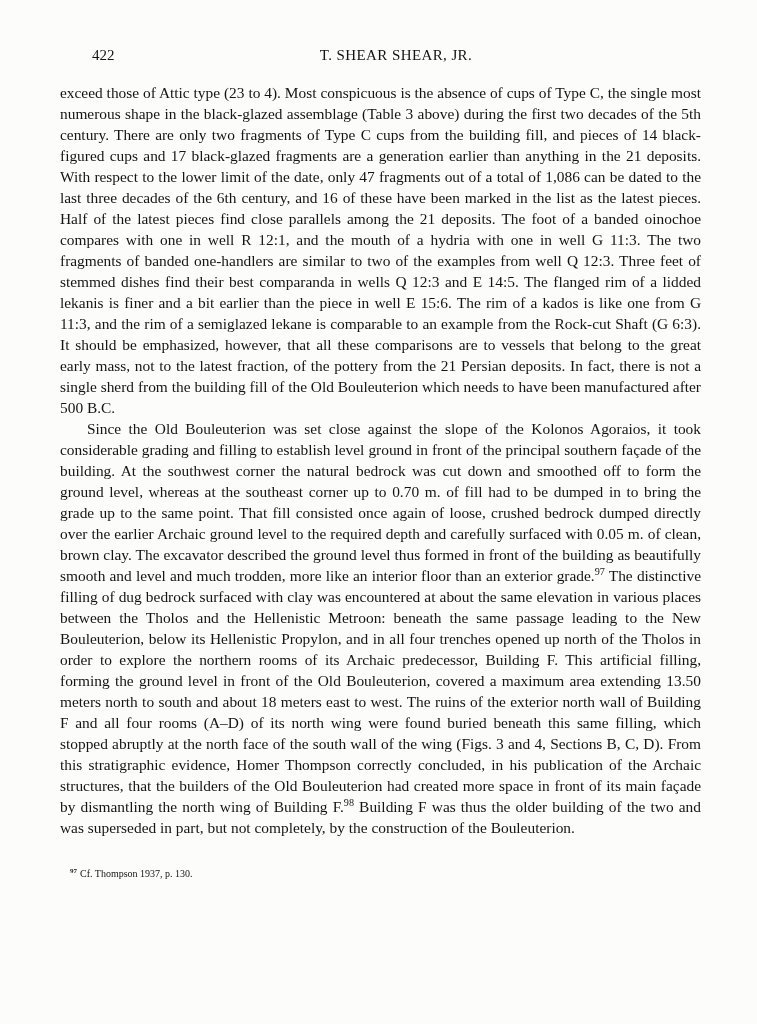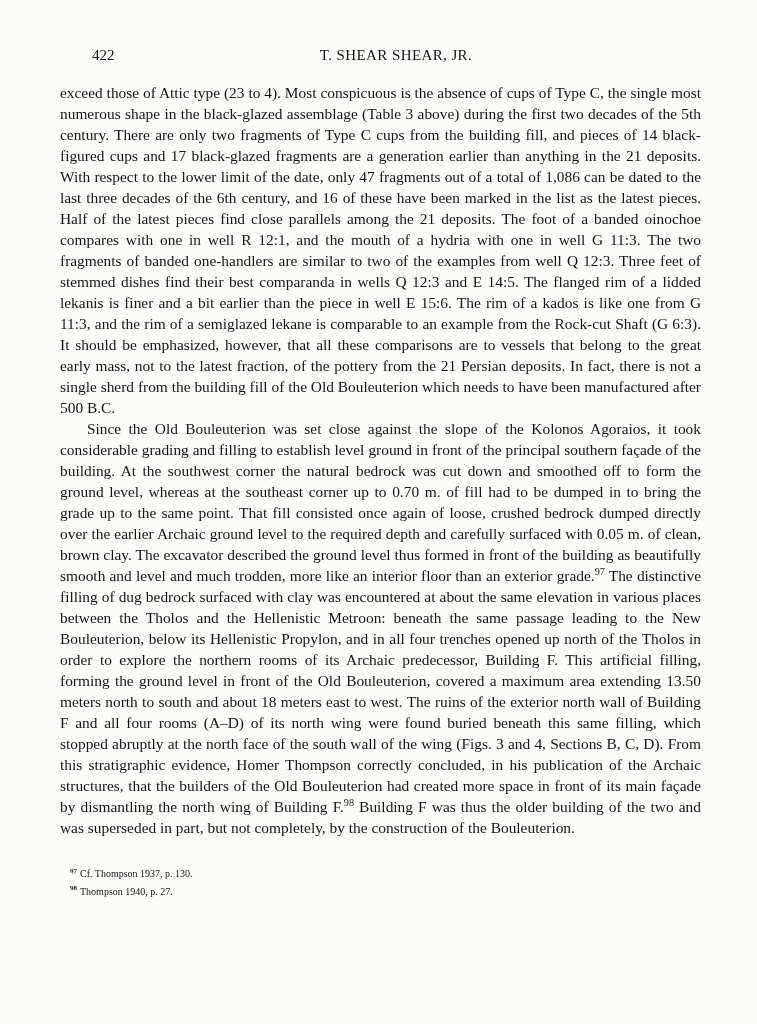--- a/index.html
+++ b/index.html
@@ -81,18 +81,15 @@
 
     <p class="para indent"><span>Since the Old Bouleuterion was set close against the slope of the Kolonos Agoraios, it took considerable grading and filling to establish level ground in front of the principal southern façade of the building. At the southwest corner the natural bedrock was cut down and smoothed off to form the ground level, whereas at the southeast corner up to 0.70 m. of fill had to be dumped in to bring the grade up to the same point. That fill consisted once again of loose, crushed bedrock dumped directly over the earlier Archaic ground level to the required depth and carefully surfaced with 0.05 m. of clean, brown clay. The excavator described the ground level thus formed in front of the building as beautifully smooth and level and much trodden, more like an interior floor than an exterior grade.</span><sup class="fnref">97</sup><span> The distinctive filling of dug bedrock surfaced with clay was encountered at about the same elevation in various places between the Tholos and the Hellenistic Metroon: beneath the same passage leading to the New Bouleuterion, below its Hellenistic Propylon, and in all four trenches opened up north of the Tholos in order to explore the northern rooms of its Archaic predecessor, Building F. This artificial filling, forming the ground level in front of the Old Bouleuterion, covered a maximum area extending 13.50 meters north to south and about 18 meters east to west. The ruins of the exterior north wall of Building F and all four rooms (A–D) of its north wing were found buried beneath this same filling, which stopped abruptly at the north face of the south wall of the wing (Figs. 3 and 4, Sections B, C, D). From this stratigraphic evidence, Homer Thompson correctly concluded, in his publication of the Archaic structures, that the builders of the Old Bouleuterion had created more space in front of its main façade by dismantling the north wing of Building F.</span><sup class="fnref">98</sup><span> Building F was thus the older building of the two and was superseded in part, but not completely, by the construction of the Bouleuterion.</span></p>
 
 
   </main>
 
   <footer class="footnotes">
     <div class="footnote">
       <sup>97</sup><span>Cf. Thompson 1937, p. 130.</span>
     </div>
-    <div class="footnote">
-      <sup>98</sup><span>Thompson 1940, p. 27.</span>
-    </div>
   </footer>
 
 </div>
 
 </body></html>

